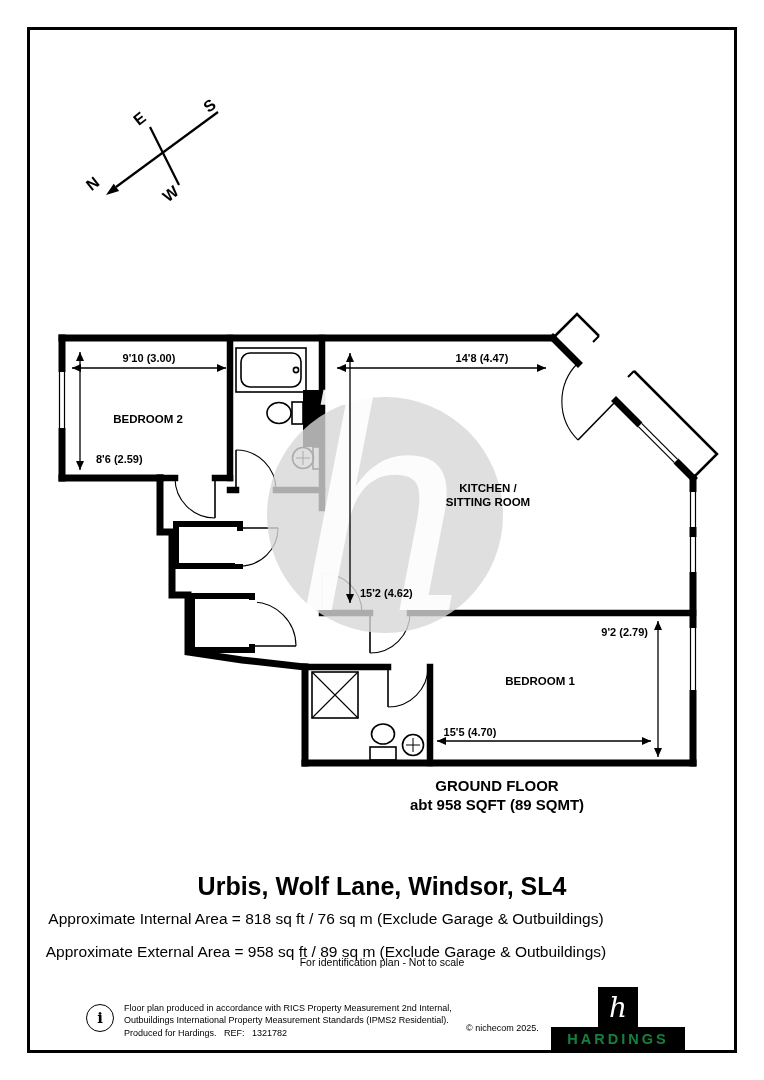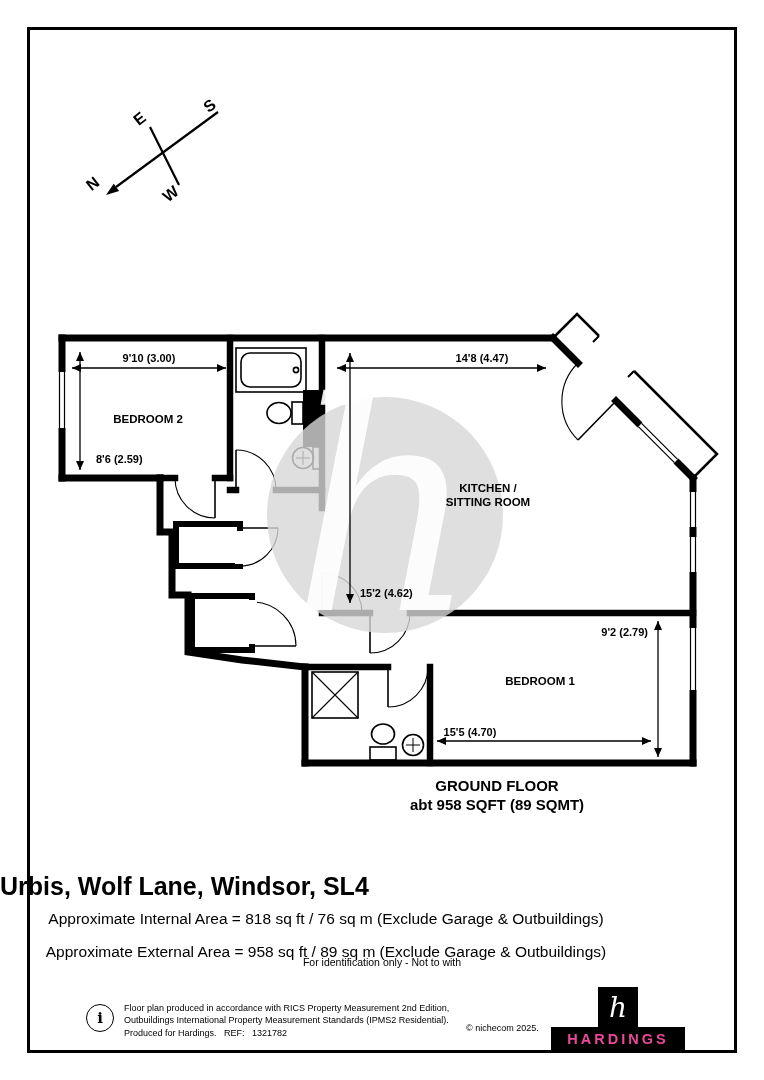--- a/index.html
+++ b/index.html
@@ -7,34 +7,34 @@
         font-family:"Liberation Sans",sans-serif;color:#000;}
   .frame{position:absolute;inset:27px;border:3px solid #000;}
   svg{position:absolute;left:0;top:0;}
   svg text{font-family:"Liberation Sans",sans-serif;fill:#000;}
   .rl{font-size:11.5px;font-weight:bold;}
   .dl{font-size:11px;font-weight:bold;}
   .fc{font-size:15px;font-weight:bold;}
   .cl{font-size:16px;font-weight:bold;}
   .wm{font-family:"DejaVu Serif",serif;font-style:italic;font-size:290px;fill:#fff;opacity:.92;}
   .abs{position:absolute;}
-  .title{top:872px;left:0;width:764px;font-size:25px;font-weight:bold;}
+  .title{top:872px;left:0;width:764px;text-align:center;font-size:25px;font-weight:bold;}
   .area-line{left:0;width:652px;text-align:center;font-size:15.5px;}
   .disclaimer{top:956px;left:0;width:764px;text-align:center;font-size:10.5px;}
   .foot{font-size:9px;line-height:12.4px;}
   .foot-block{left:124px;top:1002px;width:345px;}
   .pre{white-space:pre-wrap;}
   .copyright{left:466px;top:1022px;}
   .info-icon{left:86px;top:1004px;width:26px;height:26px;border:1.8px solid #000;border-radius:50%;
              display:flex;align-items:center;justify-content:center;
              font-family:"DejaVu Serif",serif;font-weight:bold;font-size:15px;}
   .logo-square{left:598px;top:987px;width:40px;height:40px;background:#000;color:#fff;
                display:flex;align-items:center;justify-content:center;
                font-family:"DejaVu Serif",serif;font-style:italic;font-size:28px;}
-  .logo-bar{left:551px;top:1027px;width:134px;height:23px;background:#000;color:#ec4899;
+  .logo-bar{left:551px;top:1027px;width:134px;height:23px;background:#000;color:#15803d;
             display:flex;align-items:center;justify-content:center;
             font-weight:bold;font-size:14.5px;letter-spacing:3px;}
 </style>
 </head>
 <body>
 
 <div id="page">
   <div class="frame"></div>
 
   <svg width="764" height="840" viewBox="0 0 764 840">
@@ -207,24 +207,24 @@
       <text class="cl" transform="translate(213,110) rotate(-38)" text-anchor="middle">S</text>
       <text class="cl" transform="translate(143,123) rotate(-38)" text-anchor="middle">E</text>
       <text class="cl" transform="translate(96,188) rotate(-38)" text-anchor="middle">N</text>
       <text class="cl" transform="translate(174,198) rotate(-38)" text-anchor="middle">W</text>
     </g>
   </svg>
 
   <div class="abs title">Urbis, Wolf Lane, Windsor, SL4</div>
   <div class="abs area-line" style="top:910px;">Approximate Internal Area = 818 sq ft / 76 sq m (Exclude Garage &amp; Outbuildings)</div>
   <div class="abs area-line" style="top:931px;margin-top:12px;">Approximate External Area = 958 sq ft / 89 sq m (Exclude Garage &amp; Outbuildings)</div>
-  <div class="abs disclaimer">For identification only - Not to with</div>
+  <div class="abs disclaimer">For identification plan - Not to scale</div>
 
   <div class="abs info-icon">i</div>
   <div class="abs foot foot-block">
-    <div>Floor plan produced in accordance with RICS Property Measurement 2nd Edition,</div>
+    <div>Floor plan produced in accordance with RICS Property Measurement 2nd Internal,</div>
     <div>Outbuildings International Property Measurement Standards (IPMS2 Residential).</div>
     <div class="pre">Produced for Hardings.   REF:   1321782</div>
   </div>
   <div class="abs foot copyright">© nichecom 2025.</div>
   <div class="abs logo-square">h</div>
   <div class="abs logo-bar">HARDINGS</div>
 </div>
 
 </body></html>

